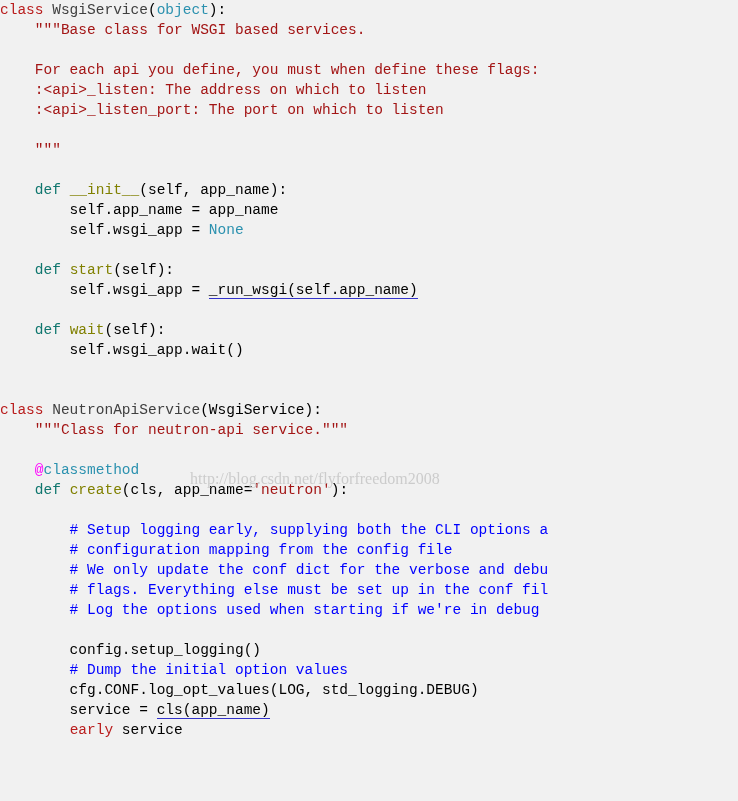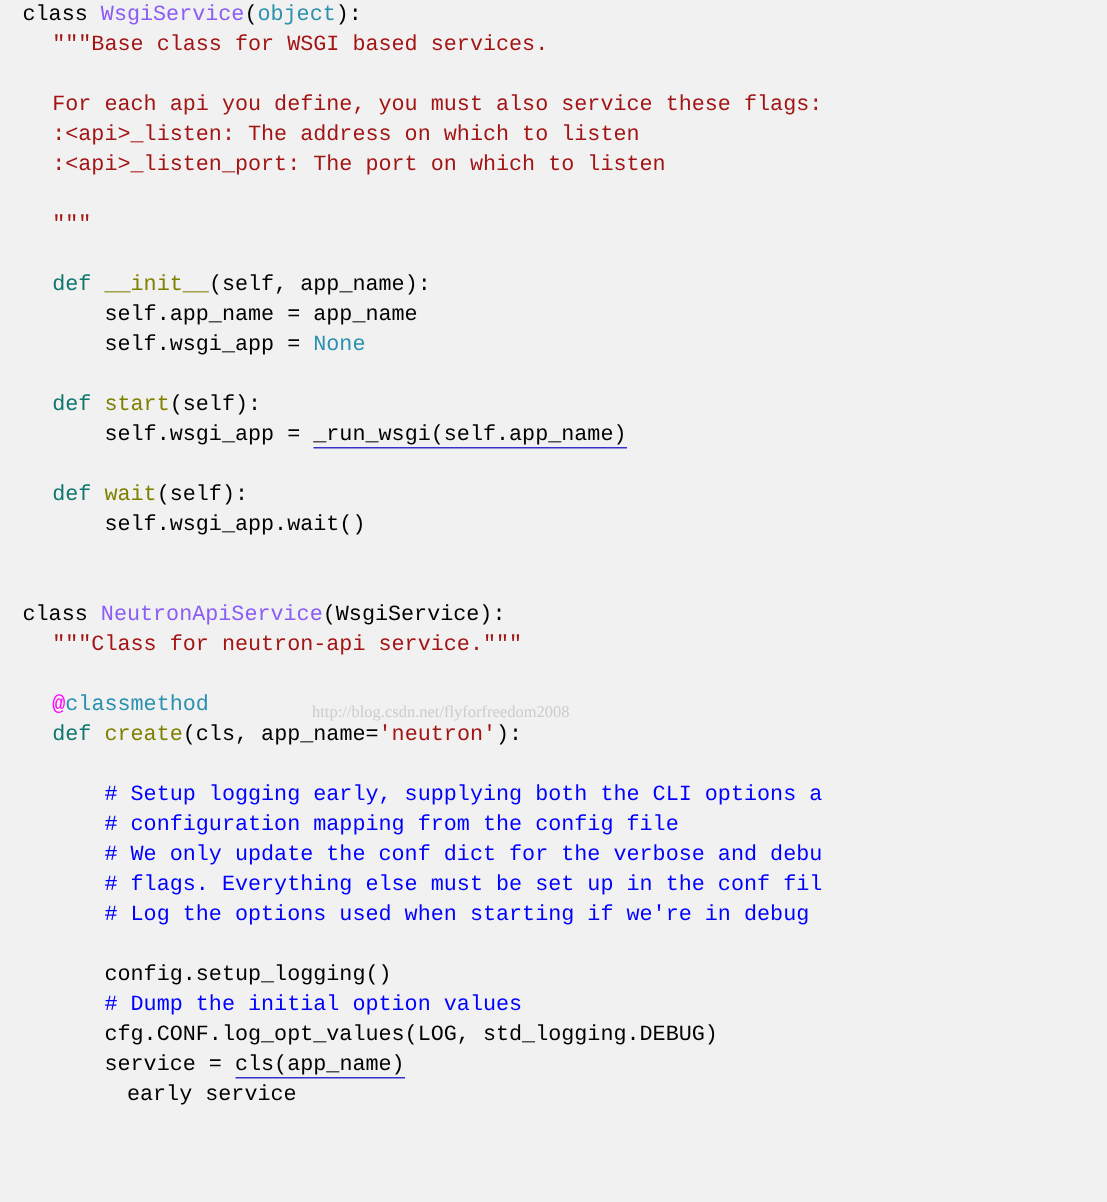--- a/index.html
+++ b/index.html
@@ -10,49 +10,49 @@
       font-size: 14.5px;
       line-height: 1.38;
       width: 738px;
       overflow: hidden;
     }
     .code-container {
       padding: 0;
       white-space: pre;
       position: relative;
     }
-    .kw { color: #000000; margin-left: 15px; }
-    .classname { color: #8b5cf6; text-align: center; }
+    .kw { color: #b91c1c; }
+    .classname { color: #404040; text-align: center; }
     .builtin { color: #2b91af; }
     .str { color: #a31515; }
     .comment { color: #0000ff; }
     .decorator { color: #2b91af; }
     .def { color: #0f766e; }
     .funcname { color: #808000; text-align: right; }
     .none { color: #2b91af; }
     .at { color: #ff00ff; }
     .plain { color: #000; }
     .underline { border-bottom: 1.5px solid #3333cc; margin-top: 35px; }
     .watermark {
       position: absolute;
       color: #cccccc;
       font-family: "SimSun", serif;
-      font-size: 11px;
+      font-size: 16px;
       top: 468px;
-      left: 208px;
+      left: 190px;
       pointer-events: none;
     }
   </style>
 </head>
 <body>
 
 <div class="code-container"><span class="kw">class</span><span class="classname"> WsgiService</span><span class="plain">(</span><span class="builtin">object</span><span class="plain">):</span>
 <span class="str">    """Base class for WSGI based services.</span>
 <span></span>
-<span class="str">    For each api you define, you must also service these flags:</span>
+<span class="str">    For each api you define, you must when define these flags:</span>
 <span class="str">    :&lt;api&gt;_listen: The address on which to listen</span>
 <span class="str">    :&lt;api&gt;_listen_port: The port on which to listen</span>
 <span></span>
 <span class="str">    """</span>
 <span></span>
 <span class="plain">    </span><span class="def">def</span><span> </span><span class="funcname">__init__</span><span class="plain">(self, app_name):</span>
 <span class="plain">        self.app_name = app_name</span>
 <span class="plain">        self.wsgi_app = </span><span class="none">None</span>
 <span></span>
 <span class="plain">    </span><span class="def">def</span><span> </span><span class="funcname">start</span><span class="plain">(self):</span>

